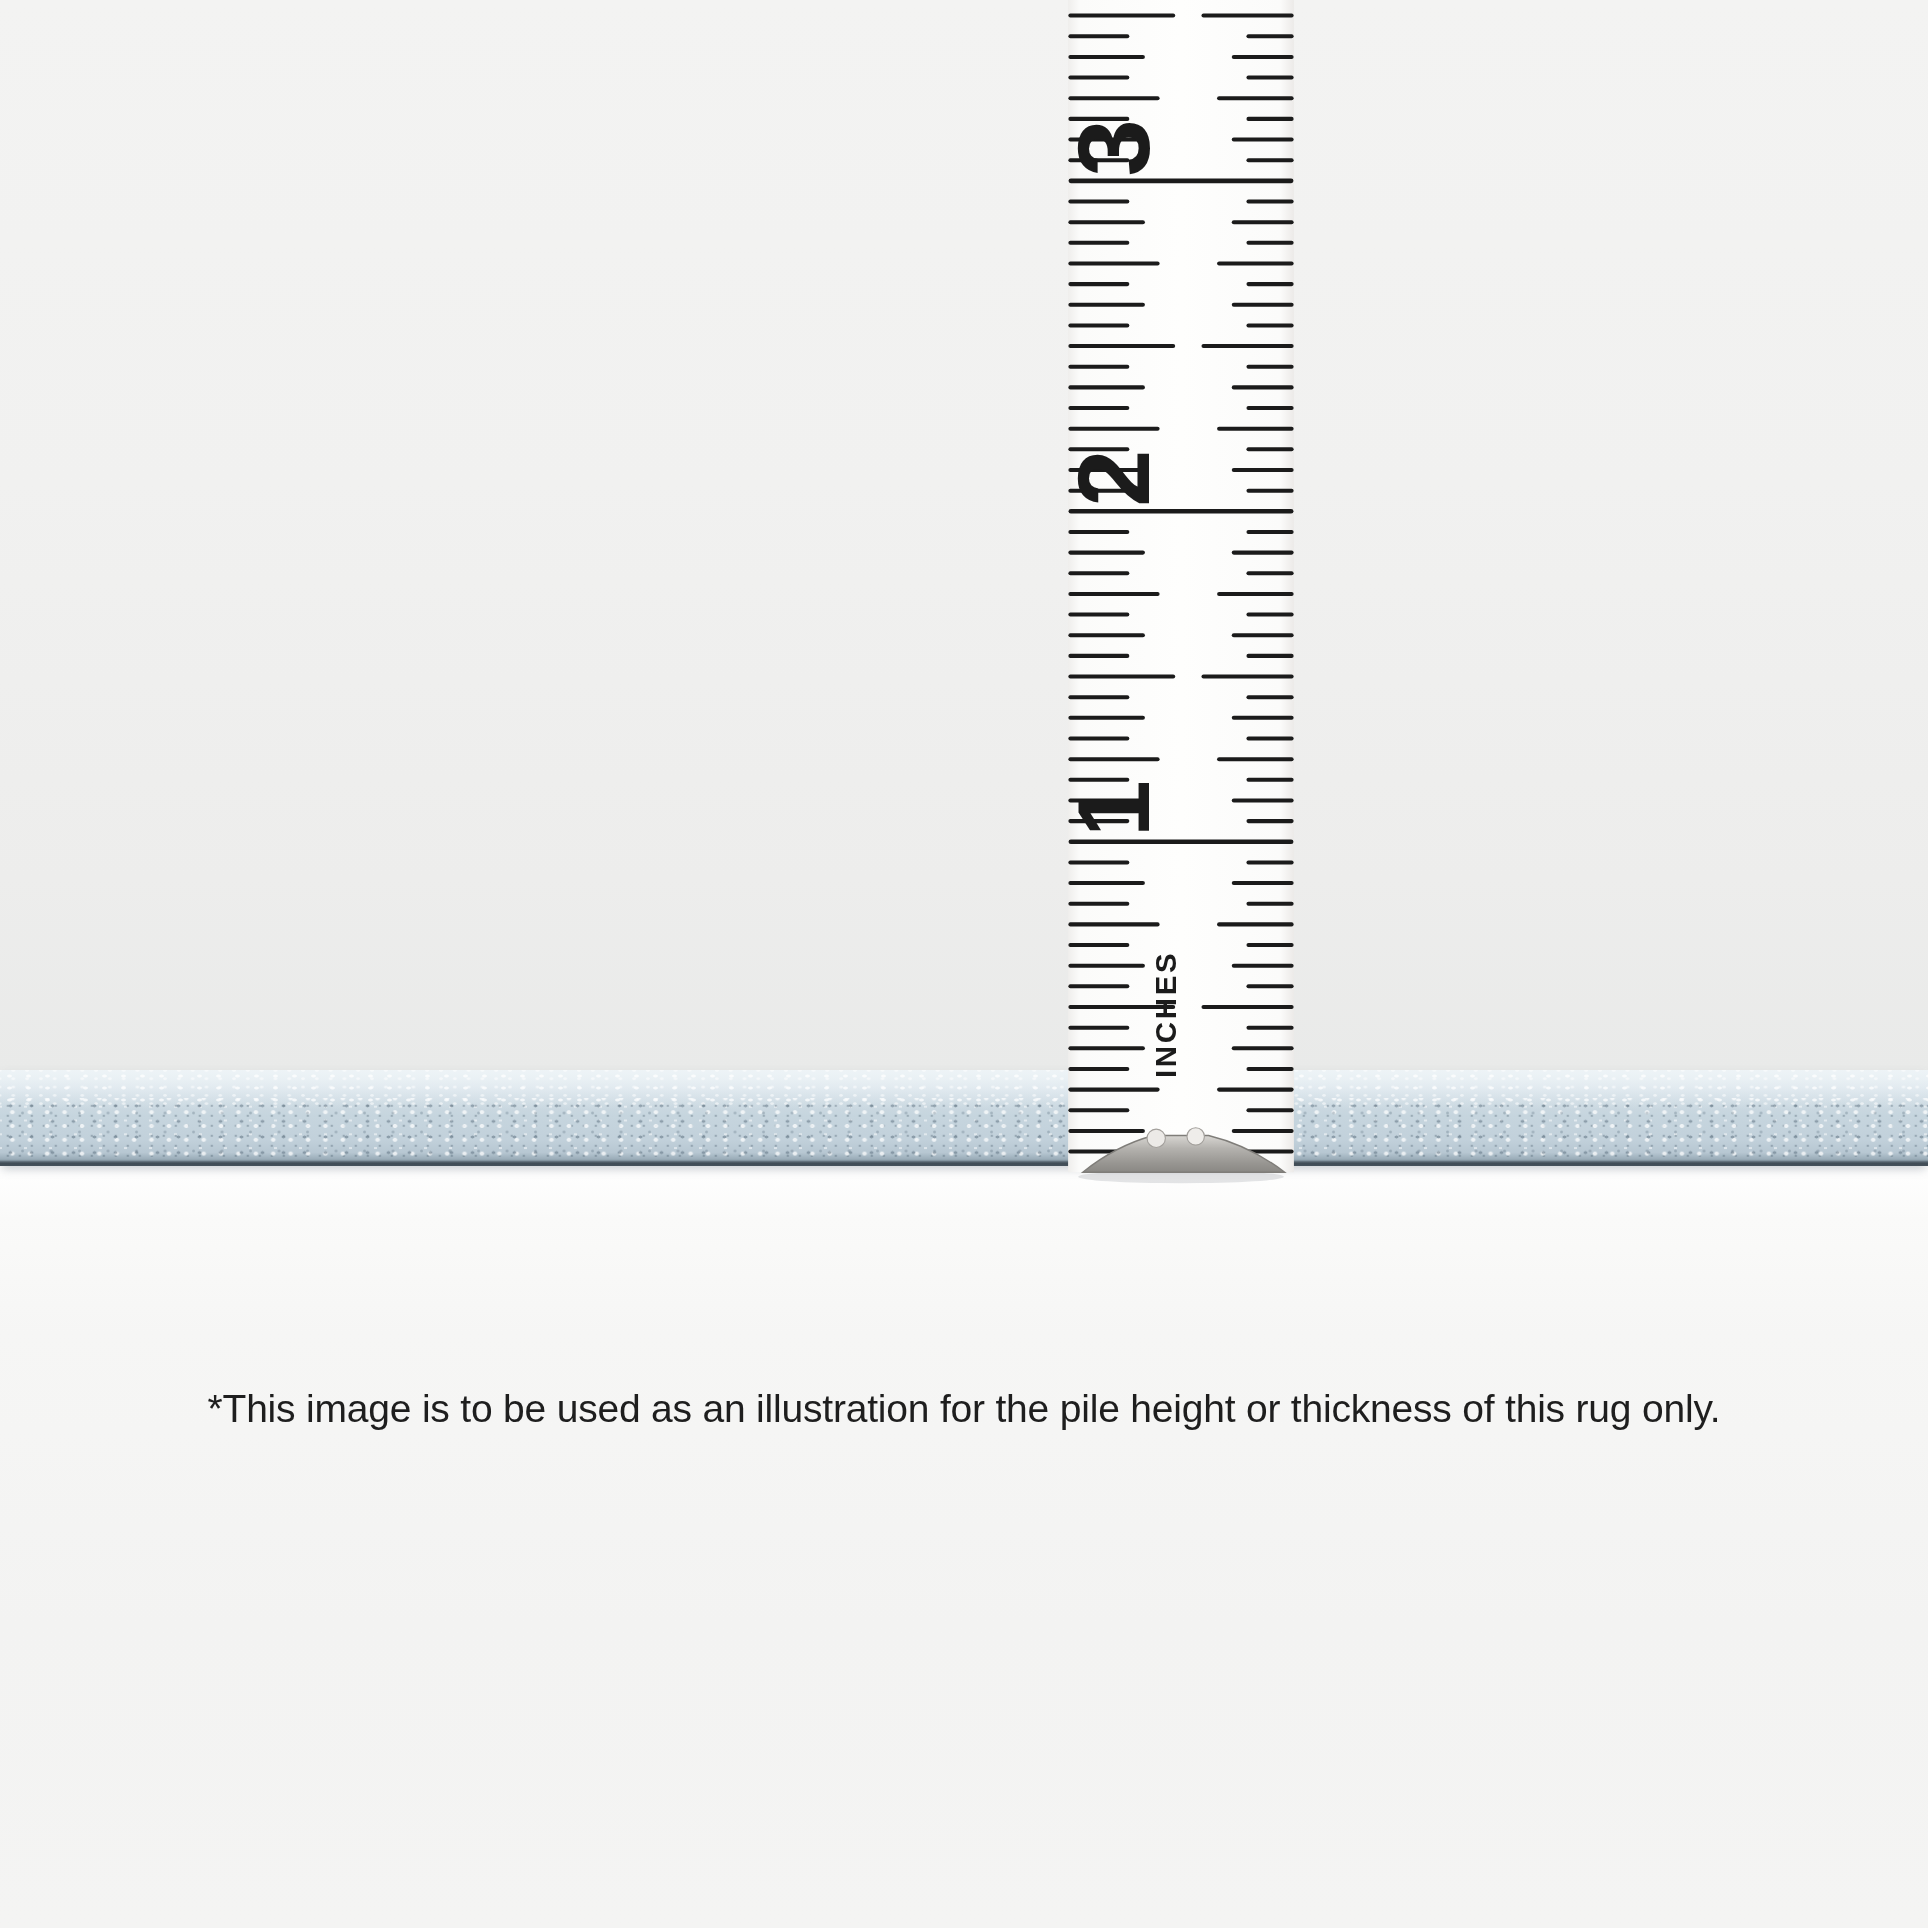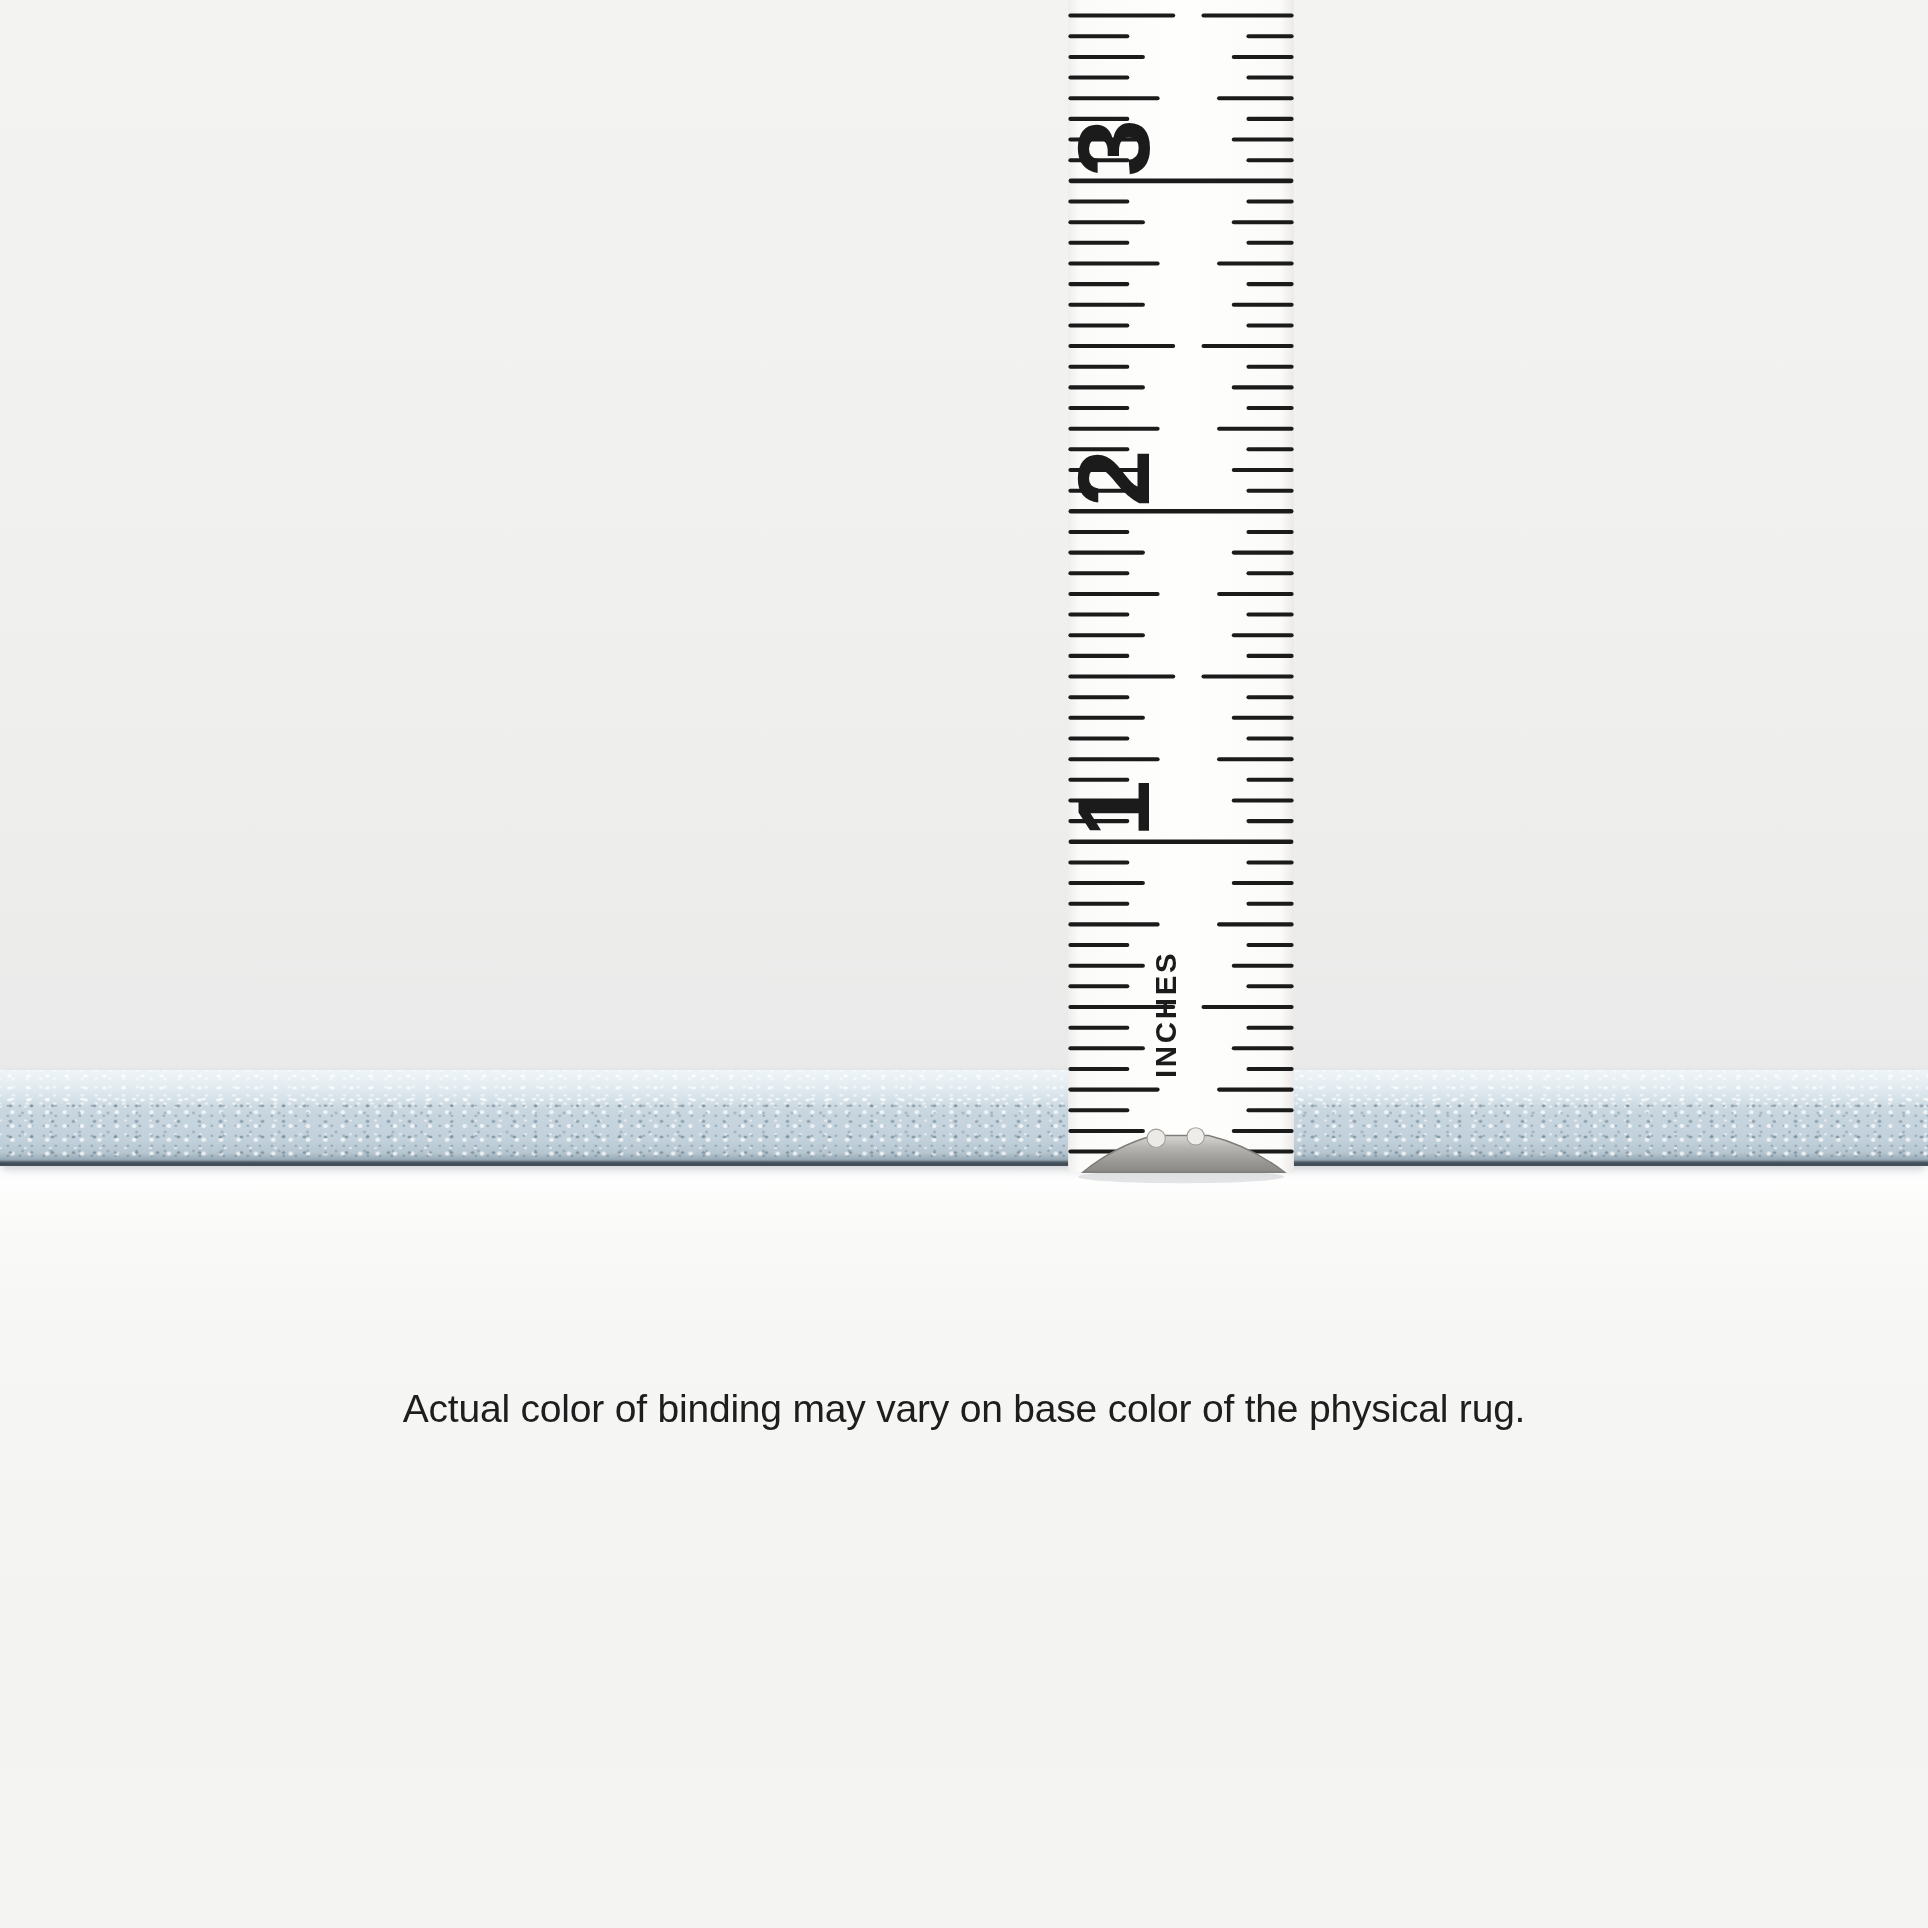--- a/index.html
+++ b/index.html
@@ -232,17 +232,17 @@
           <text x="118" y="1105" transform="rotate(-90 118 1105)" text-anchor="middle" fill="#1b1b1b" font-family="&quot;Liberation Sans&quot;, sans-serif" font-weight="700" font-size="32" letter-spacing="3">INCHES</text>
         </g>
 
       <path d="M16,1277 Q52,1248 93,1237 L153,1237 Q198,1248 236,1277 Z" fill="url(#metalGrad)" stroke="#7f7d79" stroke-width="1.5"></path>
       <circle cx="96" cy="1240" r="10" fill="#eceae7" stroke="#a29f9b" stroke-width="1.2"></circle>
       <circle cx="139" cy="1238" r="9.5" fill="#efedea" stroke="#a29f9b" stroke-width="1.2"></circle>
     </svg>
   </div>
 
   <div class="caption">
-    <div>Actual color of binding may vary on base color of the physical rug.</div>
+    <div>*This image is to be used as an illustration for the pile height or thickness of this rug only.</div>
   </div>
 
 </div>
 
 
 </body></html>

